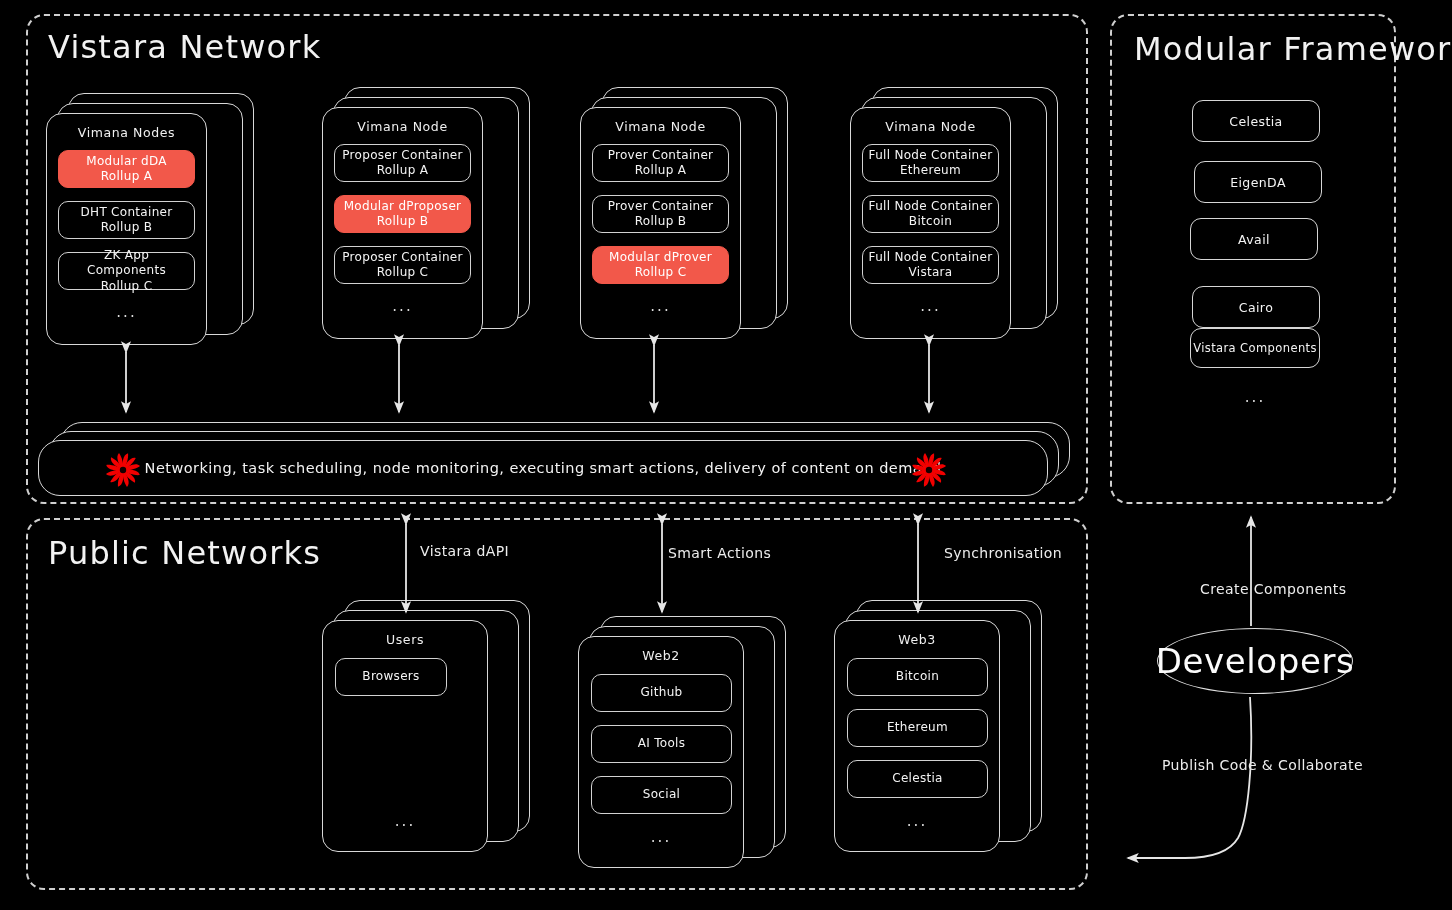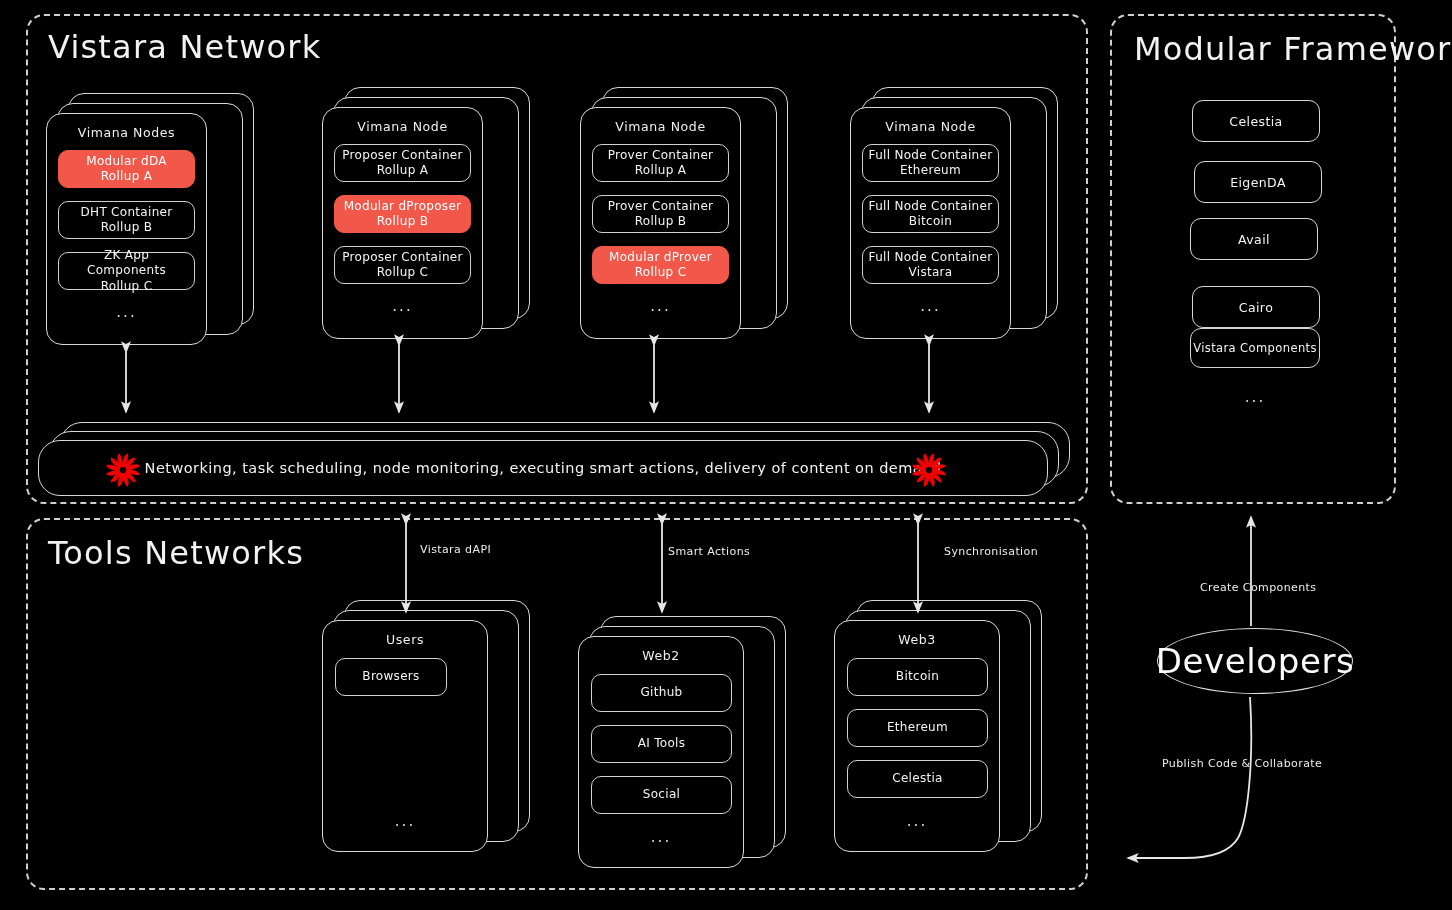--- a/index.html
+++ b/index.html
@@ -103,21 +103,21 @@
     text-align: center;
     font-size: 14.5px;
     letter-spacing: .45px;
     color: #f3f3f3;
   }
   .pinwheel { position: absolute; }
 
   
   .arrow-label {
     position: absolute;
-    font-size: 11px;
+    font-size: 14px;
     color: #ededed;
     letter-spacing: .4px;
     white-space: nowrap;
   }
   svg.overlay {
     position: absolute;
     left: 0; top: 0;
     width: 1452px; height: 910px;
     pointer-events: none;
   }
@@ -272,21 +272,21 @@
               <path d="M0,0 C5,-4 13,-8 17,-4 C13,-1 5,1 0,0 Z" fill="#f20000" transform="rotate(330)"></path>
             </g>
             <circle r="3.2" fill="#140000"></circle>
           </g>
         </svg>
       </span>
     </div>
   </div>
 
   <div class="region" style="left:26px; top:518px; width:1062px; height:372px;"></div>
-  <div class="region-title" style="left:48px; top:534px;">Tools Networks</div>
+  <div class="region-title" style="left:48px; top:534px;">Public Networks</div>
 
   <div class="arrow-label" style="left:420px; top:543px;">Vistara dAPI</div>
   <div class="arrow-label" style="left:668px; top:545px;">Smart Actions</div>
   <div class="arrow-label" style="left:944px; top:545px;">Synchronisation</div>
 
   <div class="stack" style="left:322px; top:620px; width:210px; height:232px;">
     <div class="sheet back2" style="width:186px; height:232px;"></div>
     <div class="sheet back1" style="width:186px; height:232px;"></div>
     <div class="sheet front" style="width:166px; height:232px;"></div>
     <div class="card-title" style="width:166px;">Users</div>

